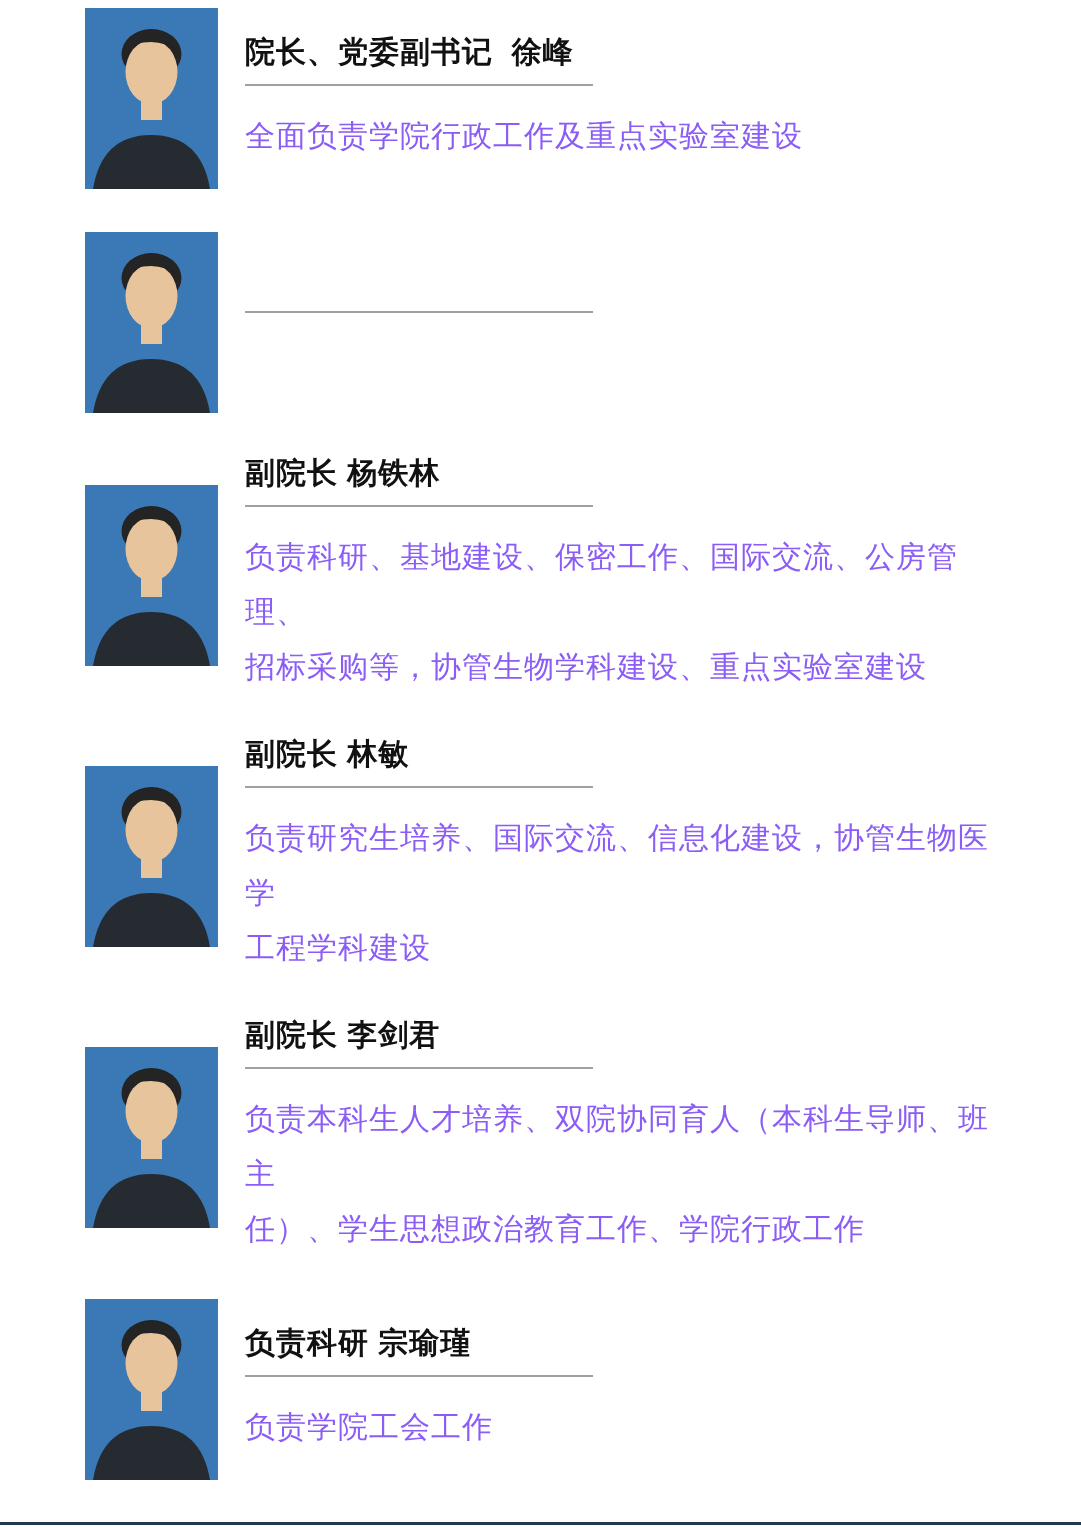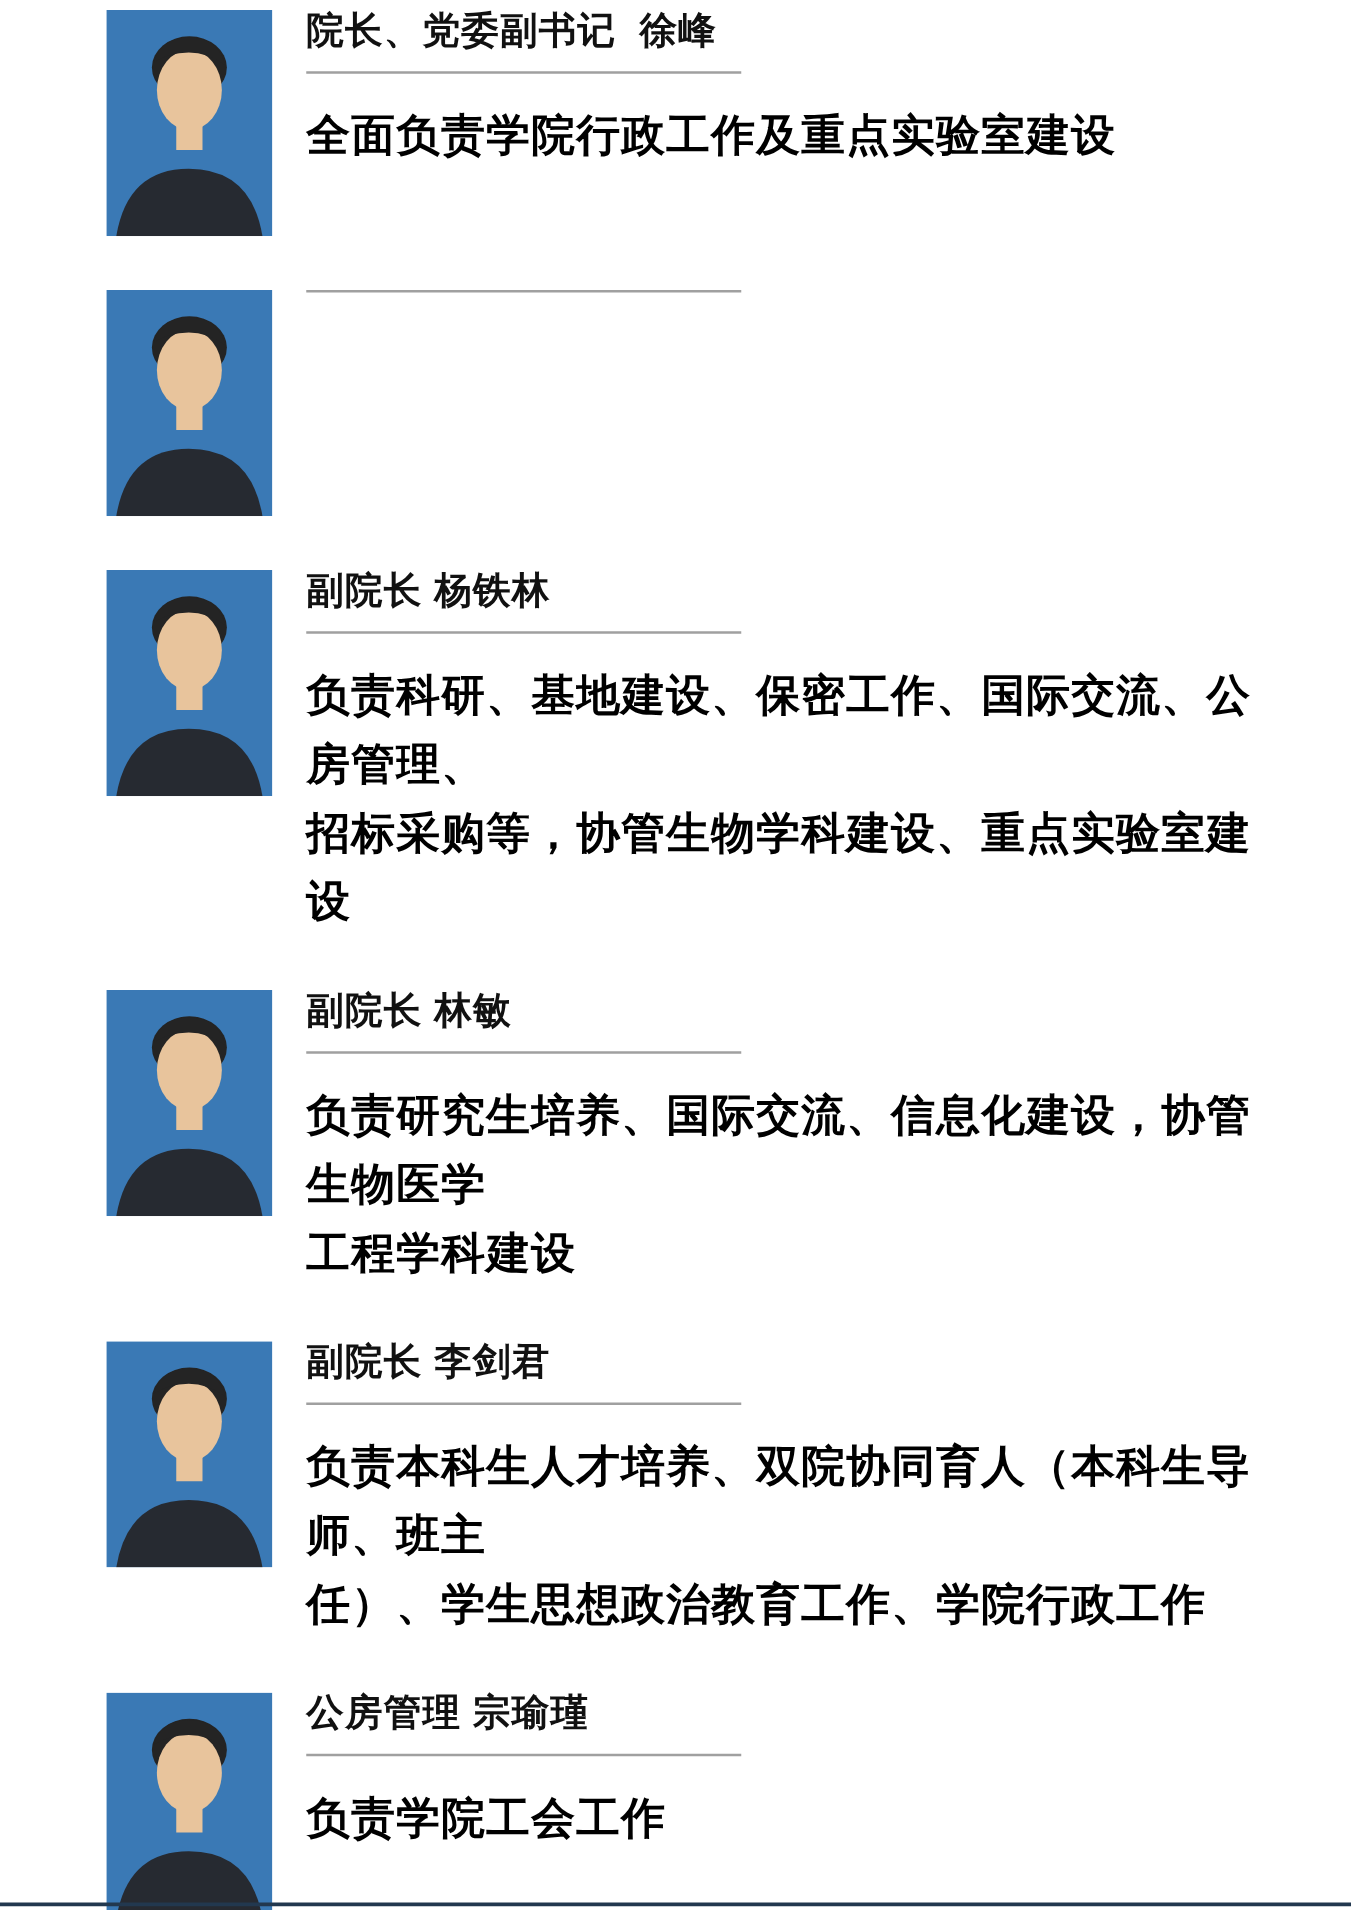--- a/index.html
+++ b/index.html
@@ -14,20 +14,21 @@
     height: 1528px;
     margin: 0 auto;
     background: #ffffff;
     overflow: hidden;
   }
   .rows {
     padding-top: 8px;
   }
   .bio-row {
     display: flex;
+    align-items: center;
     margin: 0 0 43px 85px;
   }
   .photo-frame {
     flex: 0 0 133px;
     width: 133px;
     height: 181px;
     overflow: hidden;
   }
   .photo-frame svg { display: block; }
   .info {
@@ -44,23 +45,23 @@
     line-height: 1.1;
   }
   .divider {
     width: 348px;
     height: 2px;
     background: #a0a0a0;
     margin: 0 0 22px 0;
   }
   .duties {
     margin: 0;
-    font-size: 35px;
-    font-weight: bold;
-    color: #000000;
+    font-size: 30px;
+    font-weight: normal;
+    color: #8b5cf6;
     line-height: 55px;
     letter-spacing: 1px;
     white-space: pre-wrap;
   }
   .bottom-bar {
     position: absolute;
     left: 0;
     bottom: 3px;
     width: 100%;
     height: 3px;
@@ -169,21 +170,21 @@
         <svg width="133" height="181" viewBox="0 0 133 181">
           <rect width="133" height="181" fill="#3a79b5"></rect>
           <ellipse cx="66.5" cy="46" rx="30" ry="25" fill="#242424"></ellipse>
           <ellipse cx="66.5" cy="64" rx="26" ry="32" fill="#e8c49c"></ellipse>
           <path d="M38,42 q6,-20 28,-20 q24,0 29,22 q-14,-10 -29,-10 q-16,0 -28,8 z" fill="#242424"></path>
           <rect x="56" y="90" width="21" height="22" fill="#e8c49c"></rect>
           <path d="M8,181 q9,-54 58,-54 q50,0 59,54 z" fill="#262a31"></path>
         </svg>
       </div>
       <div class="info">
-        <h3 class="leader-title">公房管理 宗瑜瑾</h3>
+        <h3 class="leader-title">负责科研 宗瑜瑾</h3>
         <div class="divider"></div>
         <p class="duties">负责学院工会工作</p>
       </div>
     </div>
 
   </div>
 
   <div class="bottom-bar"></div>
 </div>
 

